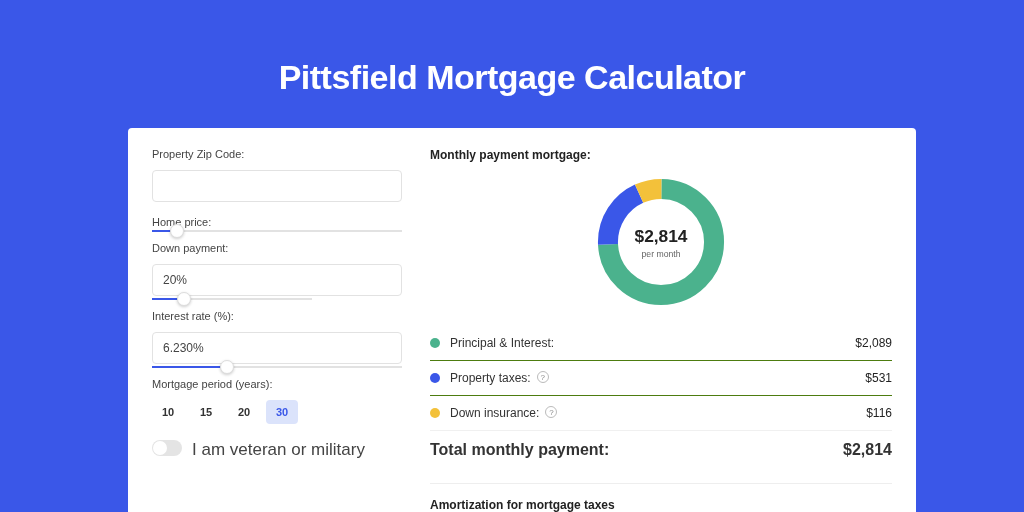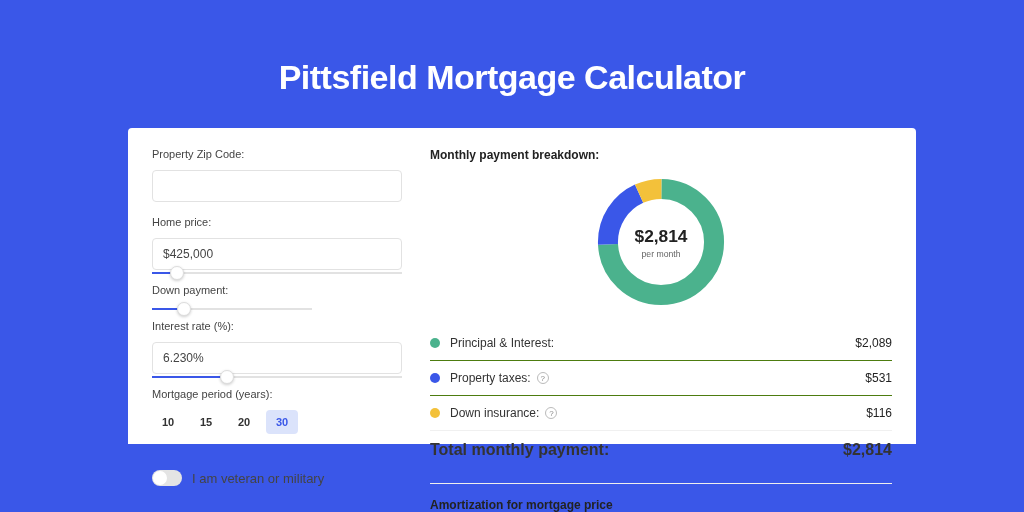--- a/index.html
+++ b/index.html
@@ -1,47 +1,47 @@
 <!DOCTYPE html>
 <html><head>
 <meta charset="utf-8">
 <style>
   * { box-sizing: border-box; margin: 0; padding: 0; }
   html, body { width: 1024px; height: 512px; overflow: hidden; font-family: -apple-system, BlinkMacSystemFont, "Segoe UI", Arial, sans-serif; }
   body { background: #3a57e8; }
   .wrap { width: 1024px; height: 512px; position: relative; }
   .title { text-align: center; color: #fff; font-size: 34px; font-weight: 700; padding-top: 58px; letter-spacing: -0.5px; }
-  .panel { position: absolute; top: 128px; left: 128px; width: 788px; height: 316px; background: #fff; border-radius: 4px 4px 0 0; padding: 20px 24px 0 24px; display: flex; gap: 28px; }
+  .panel { position: absolute; top: 128px; left: 128px; width: 788px; height: 384px; background: #fff; border-radius: 4px 4px 0 0; padding: 20px 24px 0 24px; display: flex; gap: 28px; }
   .left { width: 250px; font-size: 12px; color: #333; }
   .right { flex: 1; }
   .field { margin-bottom: 14px; position: relative; }
   .field-label { font-size: 11px; color: #444; margin-bottom: 10px; display: block; }
   .input { width: 100%; height: 32px; border: 1px solid #e2e2e2; border-radius: 4px; background: #fff; padding: 0 10px; font-size: 12px; color: #444; }
   .slider-track { position: absolute; left: 0; right: 0; bottom: -4px; height: 2px; background: #e2e2e2; }
   .slider-fill { position: absolute; top: 0; bottom: 0; left: 0; background: #3a57e8; }
   .slider-thumb { position: absolute; width: 14px; height: 14px; border-radius: 50%; background: #fff; border: 1px solid #ddd; box-shadow: 0 1px 3px rgba(0,0,0,.2); top: -6px; transform: translateX(-50%); }
   .row2 { display: flex; gap: 8px; }
   .row2 .input:first-child { flex: 1; }
   .row2 .input:last-child { width: 70px; }
   .period-btns { display: flex; gap: 6px; margin-top: 10px; }
   .pbtn { width: 32px; height: 24px; border-radius: 4px; font-size: 11px; font-weight: 600; color: #333; display: inline-flex; align-items: center; justify-content: center; cursor: pointer; background: transparent; border: none; }
   .pbtn.active { background: #dbe3fb; color: #3a57e8; }
-  .toggle-row { display: flex; align-items: flex-end; gap: 10px; margin-top: 36px; font-size: 13px; color: #444; }
+  .toggle-row { display: flex; align-items: flex-start; gap: 10px; margin-top: 16px; font-size: 17px; color: #444; }
   .toggle { width: 30px; height: 16px; background: #e4e4e4; border-radius: 10px; position: relative; cursor: pointer; }
   .toggle::after { content:""; position:absolute; width:14px; height:14px; background:#fff; border-radius:50%; top:1px; left:1px; }
   .breakdown-title { font-size: 12px; font-weight: 700; color: #222; margin-bottom: 4px; }
   .donut-area { display: flex; justify-content: center; padding: 6px 0 14px 0; }
   .legend { font-size: 12px; color: #333; }
   .legendrow { display: flex; align-items: center; padding: 10px 0; border-top: 1px solid #4d7c0f; }
   .legendrow:first-child { border-top: none; }
   .dot { width: 10px; height: 10px; border-radius: 50%; margin-right: 10px; display: inline-block; }
   .dot.green { background: #4bb28d; }
   .dot.blue  { background: #3a57e8; }
   .dot.yellow{ background: #f3c13a; }
-  .llabel { flex: 1; display: flex; align-items: center; gap: 6px; }
+  .llabel { flex: 1; display: flex; align-items: flex-start; gap: 6px; }
   .info { width: 12px; height: 12px; border: 1px solid #bbb; border-radius: 50%; display: inline-flex; align-items: center; justify-content: center; font-size: 8px; color: #888; }
   .lval { font-weight: 400; color: #222; }
   .totalrow { display: flex; padding: 10px 0; border-top: 1px solid #f0f0f0; font-weight: 700; font-size: 16px; }
   .totalrow span:first-child { flex:1; }
   .amort { margin-top: 14px; border-top: 1px solid #eee; padding-top: 14px; }
   .amort-title { font-size: 12px; font-weight: 700; color: #222; margin-bottom: 10px; }
   .donut-center-val { font-size: 20px; font-weight: 700; fill:#222; }
   .donut-center-sub { font-size: 10px; fill:#666; }
 </style>
 </head>
@@ -54,30 +54,30 @@
 
     <div class="left">
 
       <div class="field">
         <label class="field-label">Property Zip Code:</label>
         <input class="input" value="" style="">
       </div>
 
       <div class="field">
         <label class="field-label">Home price:</label>
-        <input class="input" value="$425,000" style="">
         <div class="slider-track">
           <div class="slider-fill" style="width:10%"></div>
           <div class="slider-thumb" style="left:10%"></div>
         </div>
       </div>
 
       <div class="field">
         <label class="field-label">Down payment:</label>
         <div class="row2">
+          <input class="input" value="20%" style="">
         </div>
         <div class="slider-track" style="right:auto; width:160px;">
           <div class="slider-fill" style="width:20%"></div>
           <div class="slider-thumb" style="left:20%"></div>
         </div>
       </div>
 
       <div class="field">
         <label class="field-label">Interest rate (%):</label>
         <input class="input" value="6.230%" style="">
@@ -98,21 +98,21 @@
       </div>
 
       <div class="toggle-row">
         <span class="toggle"></span>
         <span>I am veteran or military</span>
       </div>
 
     </div>
 
     <div class="right">
-      <div class="breakdown-title">Monthly payment breakdown:</div>
+      <div class="breakdown-title">Monthly payment mortgage:</div>
 
       <div class="donut-area">
         <svg width="140" height="140" viewBox="0 0 42 42">
           <circle cx="21" cy="21" r="15.9155" fill="none" stroke="#4bb28d" stroke-width="6" stroke-dasharray="74.2 25.8" stroke-dashoffset="25"></circle>
           <circle cx="21" cy="21" r="15.9155" fill="none" stroke="#3a57e8" stroke-width="6" stroke-dasharray="18.9 81.1" stroke-dashoffset="-49.2"></circle>
           <circle cx="21" cy="21" r="15.9155" fill="none" stroke="#f3c13a" stroke-width="6" stroke-dasharray="6.9 93.1" stroke-dashoffset="-68.1"></circle>
           <text x="21" y="21" text-anchor="middle" class="donut-center-val" style="font-size:5.2px">$2,814</text>
           <text x="21" y="25.5" text-anchor="middle" class="donut-center-sub" style="font-size:2.6px">per month</text>
         </svg>
       </div>
@@ -141,19 +141,19 @@
           </span>
           <span class="lval">$116</span>
         </div>
         <div class="totalrow">
           <span>Total monthly payment:</span>
           <span>$2,814</span>
         </div>
       </div>
 
       <div class="amort">
-        <div class="amort-title">Amortization for mortgage price</div>
+        <div class="amort-title">Amortization for mortgage taxes</div>
 
       </div>
 
     </div>
   </div>
 </div>
 
 </body></html>

